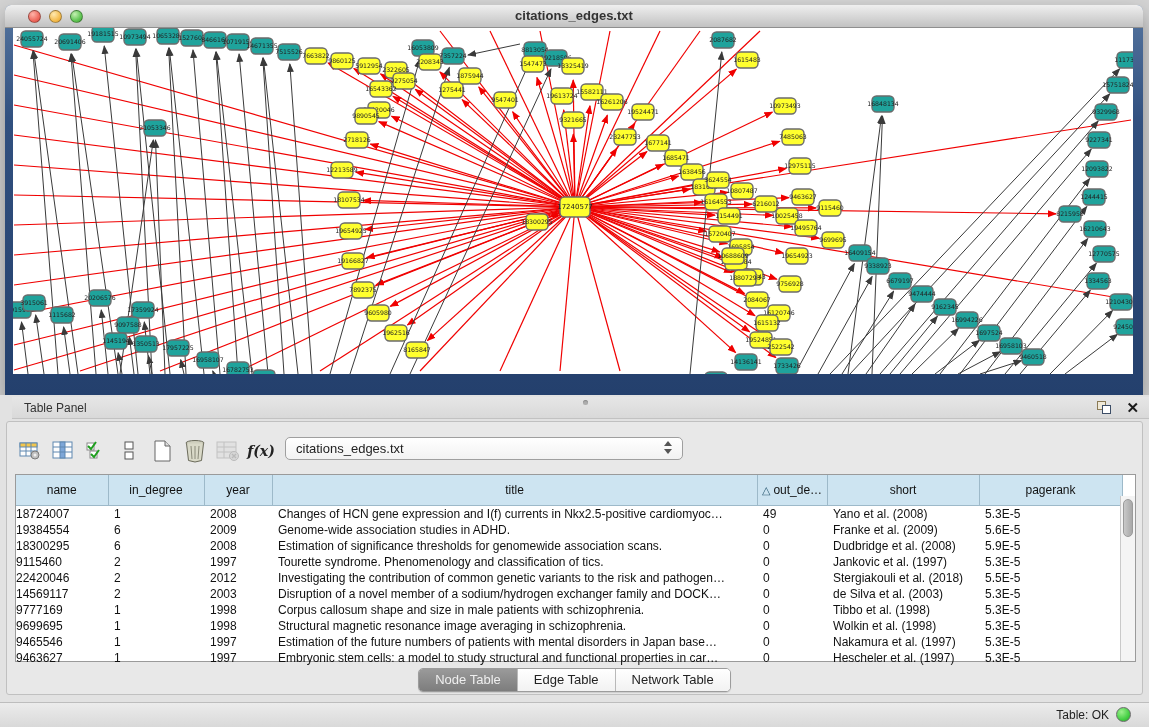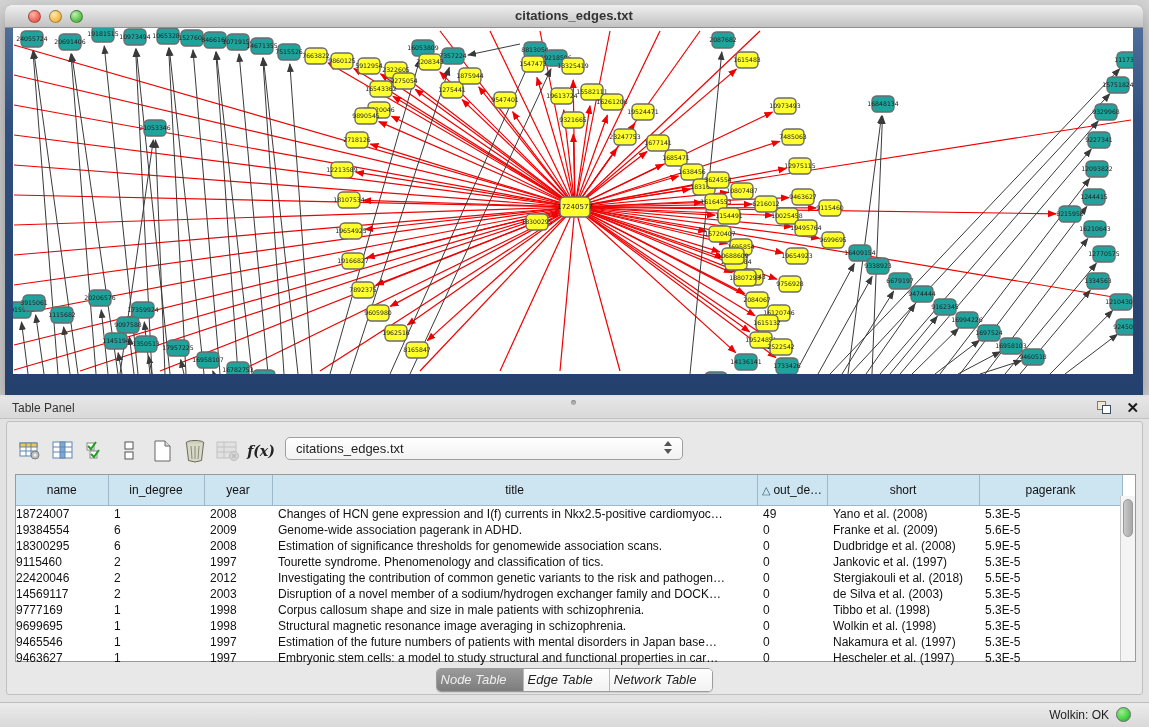--- a/index.html
+++ b/index.html
@@ -20,21 +20,21 @@
   .tl { position:absolute; top:5px; width:13px; height:13px; border-radius:50%; border:1px solid rgba(0,0,0,.35); }
   #tl-close { left:23px;  background:radial-gradient(circle at 35% 30%, #ffb3a8, #ee6a5f 60%, #d5473a); }
   #tl-min   { left:44px;  background:radial-gradient(circle at 35% 30%, #ffe9b0, #f5bd4f 60%, #dd9e2f); }
   #tl-zoom  { left:65px;  background:radial-gradient(circle at 35% 30%, #c4f0b2, #61c554 60%, #3f9e35); }
   #net-canvas { position:absolute; left:8px; top:23px; width:1120px; height:346px;
     background:#ffffff; overflow:hidden; }
   #net-svg { display:block; }
 
   
   #table-panel { position:absolute; left:0; top:395px; width:1149px; height:332px; background:#e2e2e2; }
-  #panel-titlebar { position:absolute; left:0; top:2px; right:0; height:22px;
+  #panel-titlebar { position:absolute; left:12px; top:2px; right:0; height:22px;
     background:linear-gradient(180deg,#e6e6e6,#d9d9d9); border-bottom:1px solid #c2c2c2; }
   #panel-title { position:absolute; left:12px; top:4px; font-size:12px; color:#333; }
   #grip-dot { position:absolute; left:571px; top:3px; width:5px; height:5px; border-radius:50%;
     background:#aeaeae; box-shadow:inset 0 1px 1px #8a8a8a; }
   #float-btn { position:absolute; right:36px; top:4px; width:16px; height:14px; cursor:default; }
   #float-btn .sq1 { position:absolute; left:0; top:0; width:9px; height:9px; border:1.5px solid #8a7a55; background:#efe9d8; }
   #float-btn .sq2 { position:absolute; left:5px; top:4px; width:9px; height:9px; border:1.5px solid #3c4d66; background:#fff; }
   #close-btn { position:absolute; right:10px; top:2px; font-size:15px; font-weight:bold; color:#1a1a1a; }
 
   #panel-body { position:absolute; left:6px; top:26px; width:1137px; height:274px;
@@ -65,22 +65,22 @@
   .sort-glyph { color:#2e5d76; margin-right:3px; font-size:11px; }
   #vscroll { position:absolute; right:0; top:21px; bottom:0; width:15px;
     background:#f4f4f4; border-left:1px solid #c9c9c9; }
   #vthumb { position:absolute; left:2px; top:3px; width:10px; height:38px; border-radius:5px;
     background:linear-gradient(90deg,#c9c9c9,#a8a8a8); border:1px solid #9a9a9a; }
 
   
   #tabs-bar { position:absolute; left:0; right:0; top:246px; height:26px; text-align:center; }
   #seg { display:inline-flex; border:1px solid #9c9c9c; border-radius:5px; overflow:hidden;
     background:#ffffff; box-shadow:0 1px 1px rgba(0,0,0,.12); }
-  .seg-btn { padding:3px 16px 4px 4px; font-size:13px; color:#222; background:linear-gradient(180deg,#ffffff,#f2f2f2);
-    border-left:1px solid #b9b9b9;font-style:italic; }
+  .seg-btn { padding:3px 16px 4px 16px; font-size:13px; color:#222; background:linear-gradient(180deg,#ffffff,#f2f2f2);
+    border-left:1px solid #b9b9b9; }
   .seg-btn:first-child { border-left:none; }
   .seg-btn.selected { background:linear-gradient(180deg,#9a9a9a,#7d7d7d); color:#efefef; }
 
   
   #status-bar { position:absolute; left:0; top:702px; width:1149px; height:25px;
     background:linear-gradient(180deg,#ececec,#d9d9d9); border-top:1px solid #bdbdbd; }
   #memory-label { position:absolute; right:40px; top:5px; font-size:12px; color:#222; }
   #memory-dot { position:absolute; right:18px; top:4px; width:15px; height:15px; border-radius:50%;
     background:radial-gradient(circle at 35% 30%, #9cf08c, #44cf44 60%, #2aa12a); border:1px solid #6a6a6a; }
 </style>
@@ -843,21 +843,21 @@
                 <td>2008</td>
                 <td>Changes of HCN gene expression and I(f) currents in Nkx2.5-positive cardiomyoc…</td>
                 <td>49</td>
                 <td>Yano et al. (2008)</td>
                 <td>5.3E-5</td>
               </tr>
               <tr>
                 <td>19384554</td>
                 <td>6</td>
                 <td>2009</td>
-                <td>Genome-wide association pagerank in ADHD.</td>
+                <td>Genome-wide association studies in ADHD.</td>
                 <td>0</td>
                 <td>Franke et al. (2009)</td>
                 <td>5.6E-5</td>
               </tr>
               <tr>
                 <td>18300295</td>
                 <td>6</td>
                 <td>2008</td>
                 <td>Estimation of significance thresholds for genomewide association scans.</td>
                 <td>0</td>
@@ -938,17 +938,17 @@
         <div id="seg">
           <div class="seg-btn selected">Node Table</div>
           <div class="seg-btn">Edge Table</div>
           <div class="seg-btn">Network Table</div>
         </div>
       </div>
     </div>
   </div>
 
   <div id="status-bar">
-    <span id="memory-label">Wolkin: OK</span>
+    <span id="memory-label">Table: OK</span>
     <div id="memory-dot"></div>
   </div>
 
 </div>
 
 </body></html>

